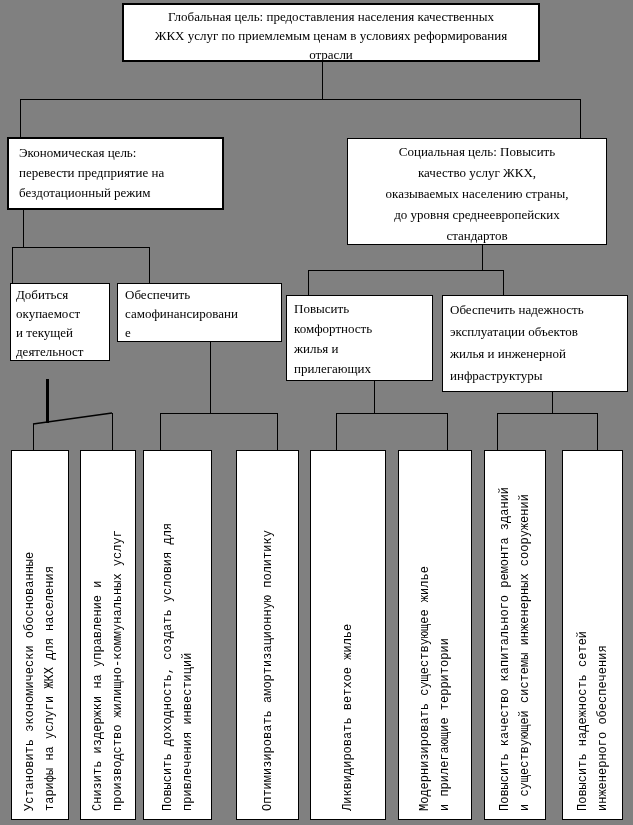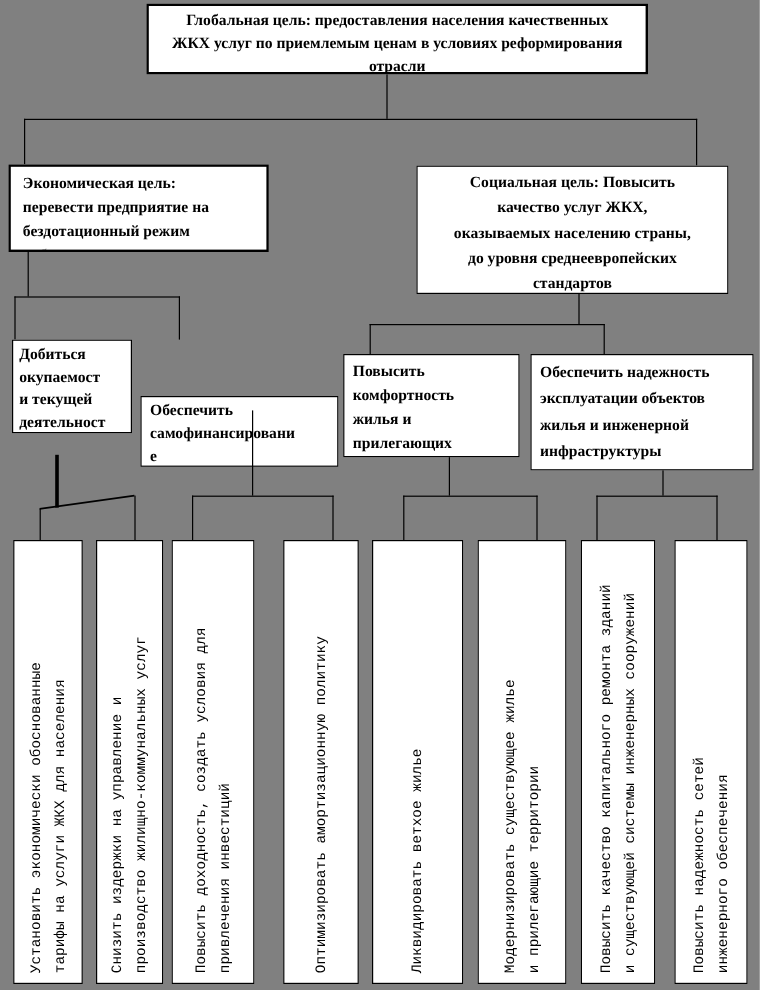--- a/index.html
+++ b/index.html
@@ -1,29 +1,29 @@
 <!DOCTYPE html>
 <html><head>
 <meta charset="utf-8">
 <style>
   html,body{margin:0;padding:0;}
   body{font-family:"Liberation Serif","DejaVu Serif",serif;}
   .canvas{position:relative;width:633px;height:825px;background:#808080;overflow:hidden;}
   .box{position:absolute;background:#ffffff;border:1px solid #000;box-sizing:border-box;
-       color:#000;white-space:pre-line;overflow:hidden;font-weight:bold;}
+       color:#000;white-space:pre-line;overflow:hidden;font-weight:normal;}
   .b-global{left:122px;top:3px;width:418px;height:59px;border-width:2px;
             text-align:center;font-size:13px;line-height:19px;padding-top:2px;}
   .b-eco{left:7px;top:137px;width:217px;height:73px;border-width:2px;
          text-align:left;font-size:13px;line-height:20px;padding:4px 4px 0 10px;}
   .b-soc{left:347px;top:138px;width:260px;height:107px;
          text-align:center;font-size:13px;line-height:21px;padding-top:2px;}
   .b-payback{left:10px;top:283px;width:100px;height:78px;
              font-size:13px;line-height:19px;padding:1px 2px 0 5px;}
   .b-selffin{left:117px;top:283px;width:165px;height:59px;
-             font-size:13px;line-height:19px;padding:1px 2px 0 7px;margin-top:47px;}
+             font-size:13px;line-height:19px;padding:1px 2px 0 7px;}
   .b-comfort{left:286px;top:295px;width:147px;height:86px;
              font-size:13px;line-height:20px;padding:3px 2px 0 7px;}
   .b-reliab{left:442px;top:295px;width:186px;height:97px;
             font-size:13px;line-height:22px;padding:3px 2px 0 7px;}
   .vl,.hl{position:absolute;background:#000;}
   .vl{width:1px;}
   .hl{height:1px;}
   .vl.thick{width:3px;}
   .vcell{position:absolute;top:450px;height:370px;background:#fff;border:1px solid #000;
          box-sizing:border-box;overflow:hidden;}

